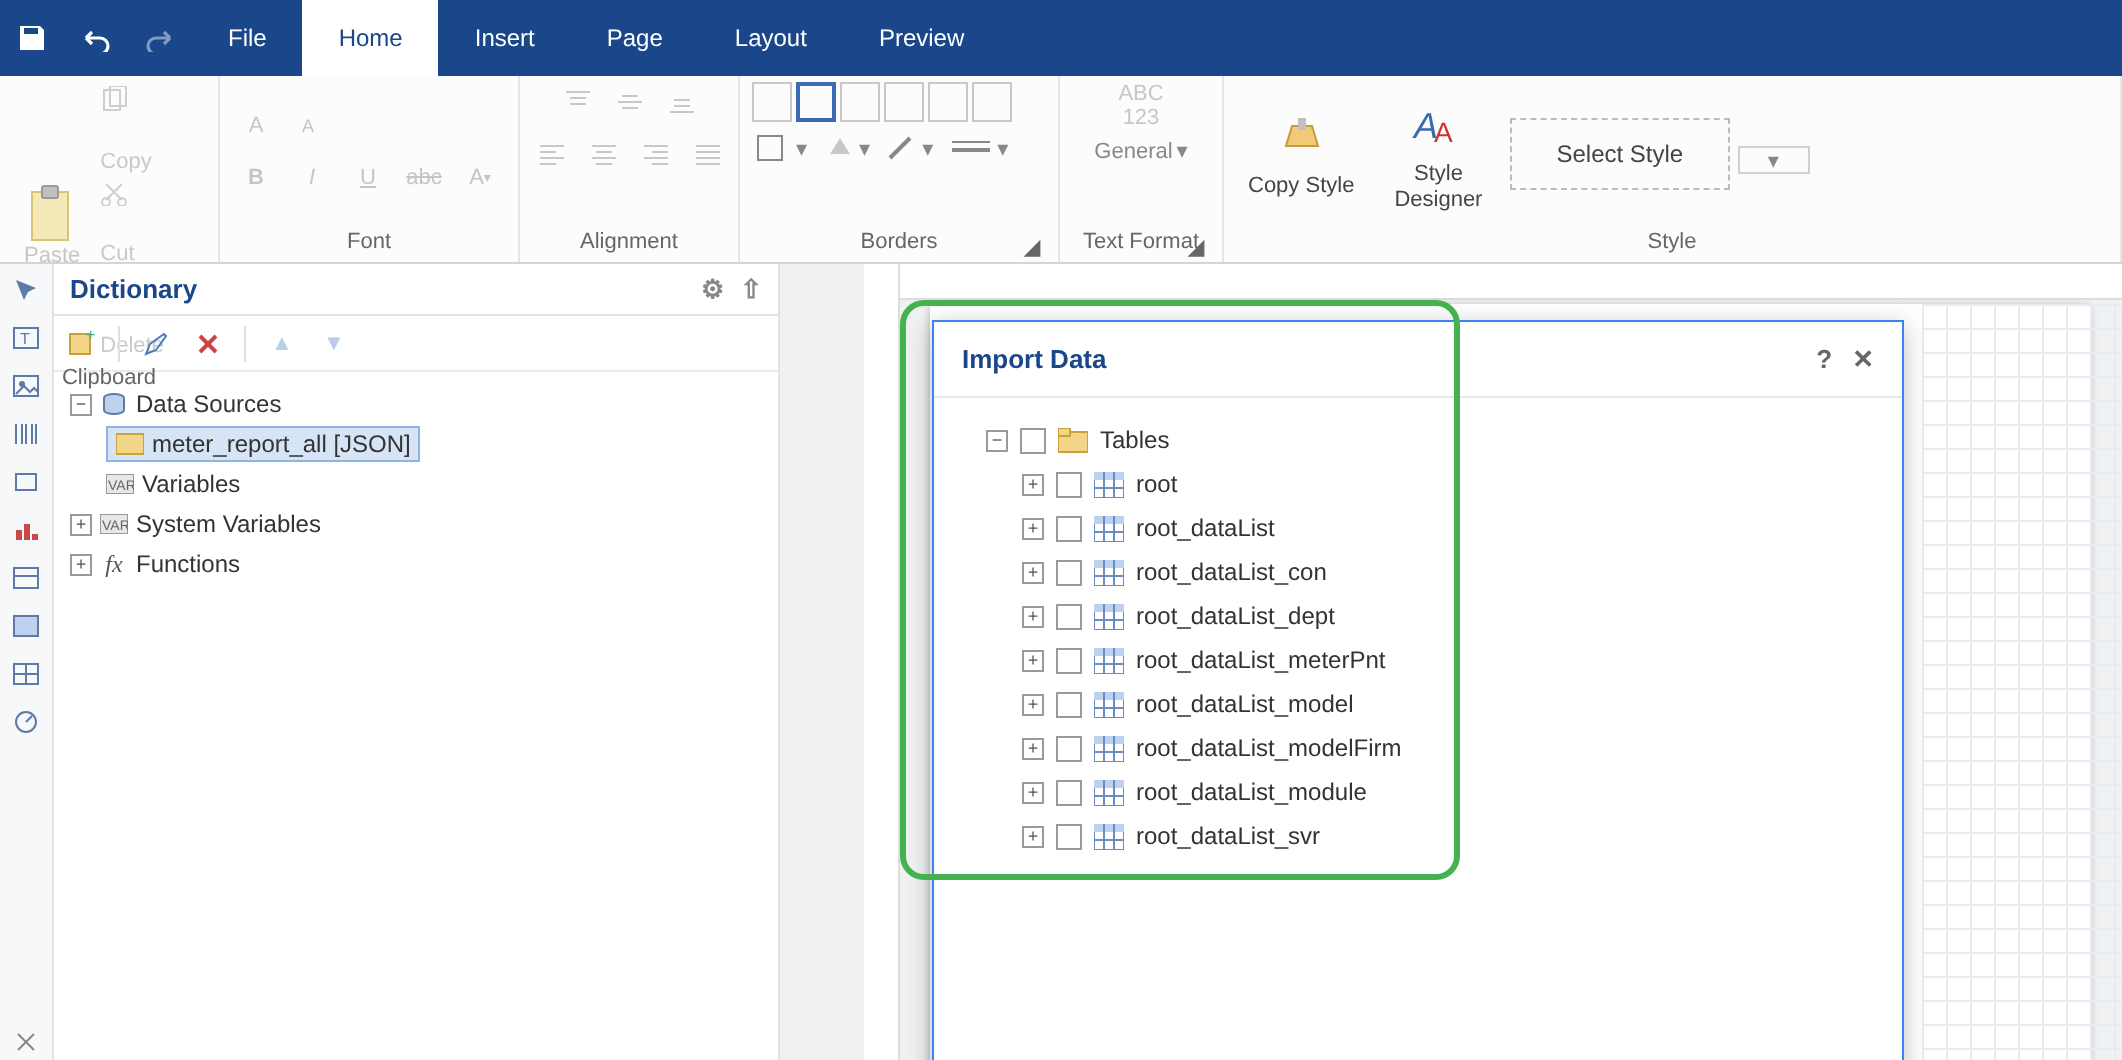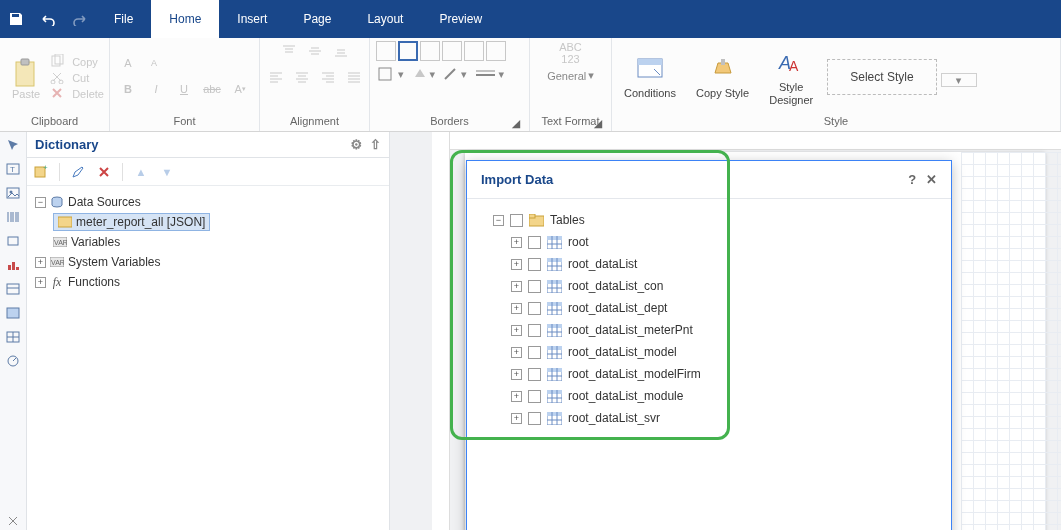--- a/index.html
+++ b/index.html
@@ -18,21 +18,21 @@
 .ribbon-group { border-right: 1px solid #e3e6ea; display: flex; flex-direction: column; padding: 3px 6px 1px; }
 .ribbon-group .group-body { flex: 1; display: flex; align-items: center; }
 .ribbon-group .group-label { text-align: center; font-size: 11px; color: #666; padding: 2px 0 3px; position: relative; }
 .ribbon-group .launcher { position: absolute; right: 2px; bottom: 3px; width: 10px; height: 10px; }
 .rg-vert { display: flex; flex-direction: column; align-items: center; padding: 2px 6px; }
 .rg-vert .big { width: 32px; height: 32px; display: flex; align-items: center; justify-content: center; }
 .rg-vert .lbl { font-size: 11px; color: #444; margin-top: 2px; text-align: center; line-height: 1.2; }
 .dim-text { color: #c7c7c7; }
 .clip-paste { display:flex; flex-direction:column; align-items:center; padding: 4px 6px 0; }
 .clip-rows { display:flex; flex-direction:column; gap:2px; padding:2px 4px; }
-.clip-row { display:flex; align-items:flex-end; gap:8px; color:#c9c9c9; font-size:11px; }
+.clip-row { display:flex; align-items:flex-start; gap:18px; color:#c9c9c9; font-size:11px;flex-direction:column; }
 .font-row1 { display:flex; gap:6px; padding:2px; }
 .font-row2 { display:flex; gap:8px; padding:4px 2px; }
 .fbtn { width:20px; height:20px; display:flex; align-items:center; justify-content:center; color:#c5c5c5; }
 .border-boxes { display:flex; gap:2px; }
 .bbox { width:20px; height:20px; border:1px solid #c8c8c8; }
 .bbox.sel { border:2px solid #3a6ab1; }
 .border-row2 { display:flex; gap:8px; padding:6px 2px 2px; align-items:center; }
 .dd { display:flex; align-items:center; gap:2px; color:#888; }
 .select-style { border:1px dashed #bcbcbc; padding: 10px 22px; font-size:12px; color:#444; }
 .style-row2 { display:flex; justify-content:center; padding-top:6px; }
@@ -285,30 +285,20 @@
       <div class="dd dim-text" style="margin-top:4px"><span>General</span> ▾</div>
     </div>
     <div class="group-label"><span>Text Format</span><span class="launcher">◢</span></div>
   </div>
 
   <div class="ribbon-group" style="flex:1">
     <div class="group-body" style="gap:8px">
       <div class="rg-vert">
         <div class="big">
             <svg width="28" height="28">
-              <rect x="2" y="4" width="24" height="18" fill="#fff" stroke="#6a8cc2"></rect>
-              <rect x="2" y="4" width="24" height="6" fill="#bcd2ef"></rect>
-              <path d="M18 14l6 6" stroke="#6a8cc2"></path>
-            </svg>
-          </div>
-        <div class="lbl">Conditions</div>
-      </div>
-      <div class="rg-vert">
-        <div class="big">
-            <svg width="28" height="28">
               <path d="M6 18h16l-3-10H9z" fill="#f2c879" stroke="#c79a3c"></path>
               <rect x="12" y="4" width="4" height="6" fill="#c0c0c0"></rect>
             </svg>
           </div>
         <div class="lbl">Copy Style</div>
       </div>
       <div class="rg-vert">
         <div class="big">
             <svg width="28" height="28">
               <text x="2" y="20" font-size="18" font-style="italic" fill="#3a6ab1" font-family="Georgia">A</text>

